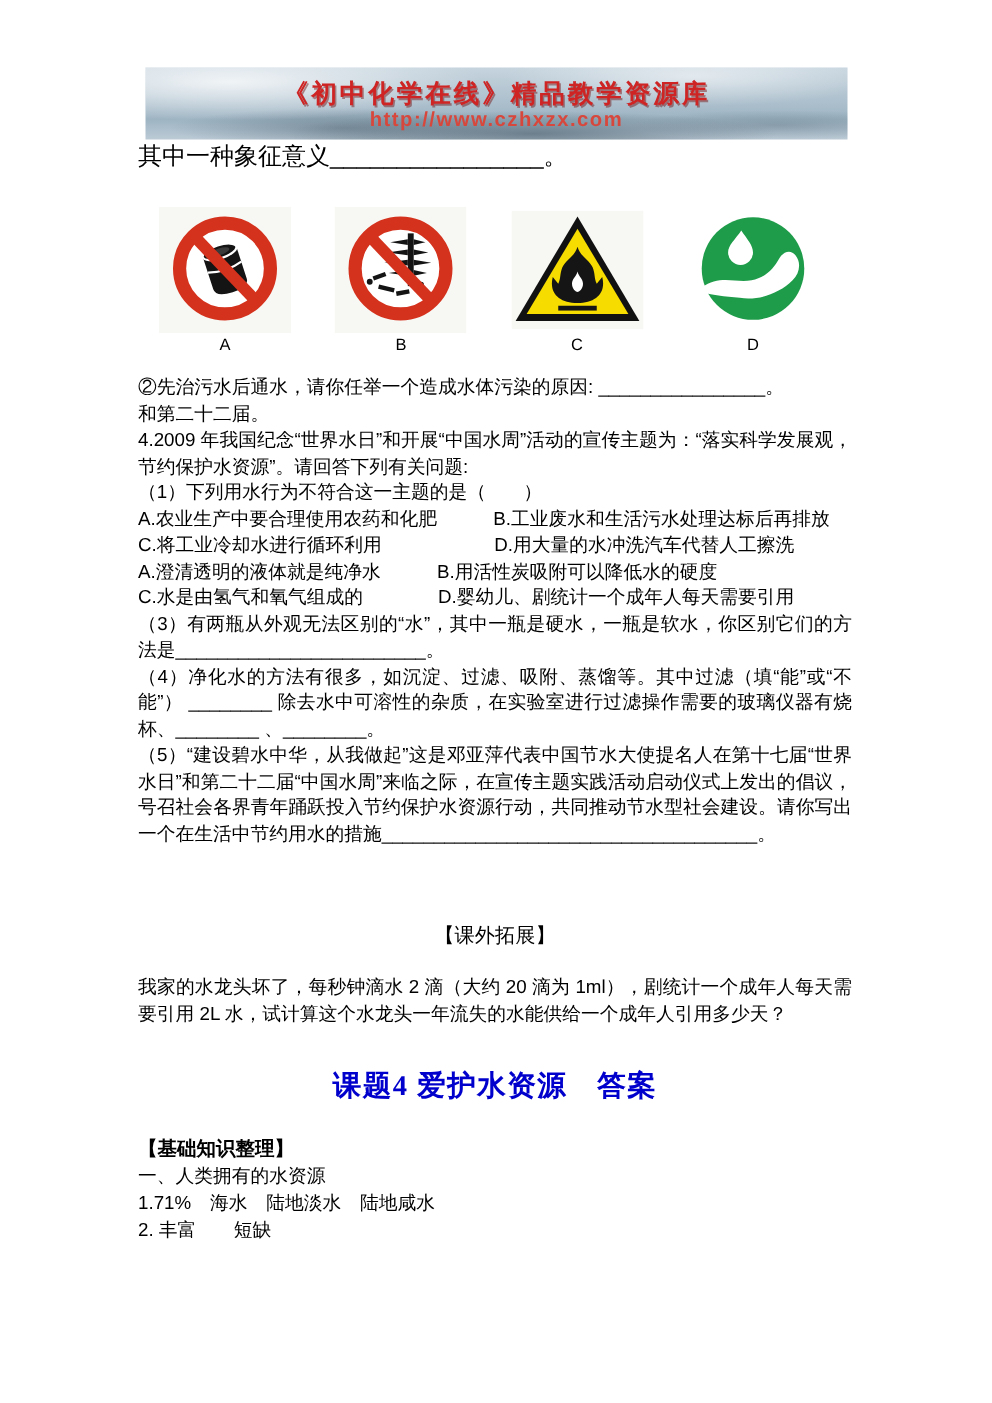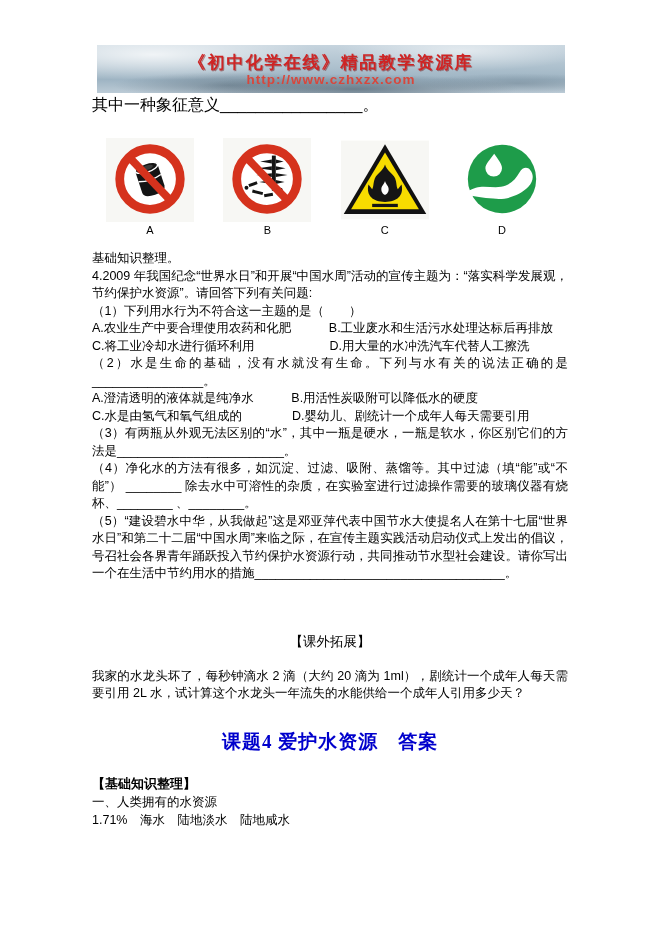--- a/index.html
+++ b/index.html
@@ -119,39 +119,40 @@
           <circle cx="45" cy="42" r="35" fill="#1e9c4a"></circle>
           <path d="M37 16 c4 6 8 10 8 15 a8.5 8.5 0 1 1 -17 0 c0 -5 5 -9 9 -15 z" fill="#ffffff"></path>
           <path d="M10 55 C 22 46 33 52 44 50 C 54 48 59 42 63 35 C 66 30 71 29 74 33 C 78 38 77 45 72 50 C 63 59 49 64 36 62 C 26 61 16 60 10 58 Z" fill="#ffffff"></path>
         </svg>
         <span class="symbol-label">D</span>
       </div>
 
     </div>
 
     <div class="main">
-      <p>基础知识整理。</p>
+      <p>②先治污水后通水，请你任举一个造成水体污染的原因: ________________。</p>
+      <p>和第二十二届。</p>
       <p>4.2009 年我国纪念“世界水日”和开展“中国水周”活动的宣传主题为：“落实科学发展观，节约保护水资源”。请回答下列有关问题:</p>
       <p>（1）下列用水行为不符合这一主题的是（　　）</p>
       <p> A.农业生产中要合理使用农药和化肥　　　B.工业废水和生活污水处理达标后再排放</p>
       <p>C.将工业冷却水进行循环利用　　　　　　D.用大量的水冲洗汽车代替人工擦洗</p>
-      <p>（2）水是生命的基础，没有水就没有生命。下列与水有关的说法正确的是________________。</p>
       <p>A.澄清透明的液体就是纯净水　　　B.用活性炭吸附可以降低水的硬度</p>
       <p>C.水是由氢气和氧气组成的　　　　D.婴幼儿、剧统计一个成年人每天需要引用</p>
       <p>（3）有两瓶从外观无法区别的“水”，其中一瓶是硬水，一瓶是软水，你区别它们的方法是________________________。</p>
       <p>（4）净化水的方法有很多，如沉淀、过滤、吸附、蒸馏等。其中过滤（填“能”或“不能”） ________ 除去水中可溶性的杂质，在实验室进行过滤操作需要的玻璃仪器有烧杯、________ 、________。</p>
       <p>（5）“建设碧水中华，从我做起”这是邓亚萍代表中国节水大使提名人在第十七届“世界水日”和第二十二届“中国水周”来临之际，在宣传主题实践活动启动仪式上发出的倡议，号召社会各界青年踊跃投入节约保护水资源行动，共同推动节水型社会建设。请你写出一个在生活中节约用水的措施____________________________________。</p>
     </div>
 
     <div class="ext-heading">【课外拓展】</div>
     <div class="ext-text">我家的水龙头坏了，每秒钟滴水 2 滴（大约 20 滴为 1ml），剧统计一个成年人每天需要引用 2L 水，试计算这个水龙头一年流失的水能供给一个成年人引用多少天？</div>
 
     <div class="answer-title">课题4 爱护水资源　答案</div>
 
     <div class="basics">
       <p class="basics-heading">【基础知识整理】</p>
       <p>一、人类拥有的水资源</p>
       <p>1.71%　海水　陆地淡水　陆地咸水</p>
+      <p>2. 丰富　　短缺</p>
     </div>
 
   </div>
 
 </div>
 
 </body></html>

